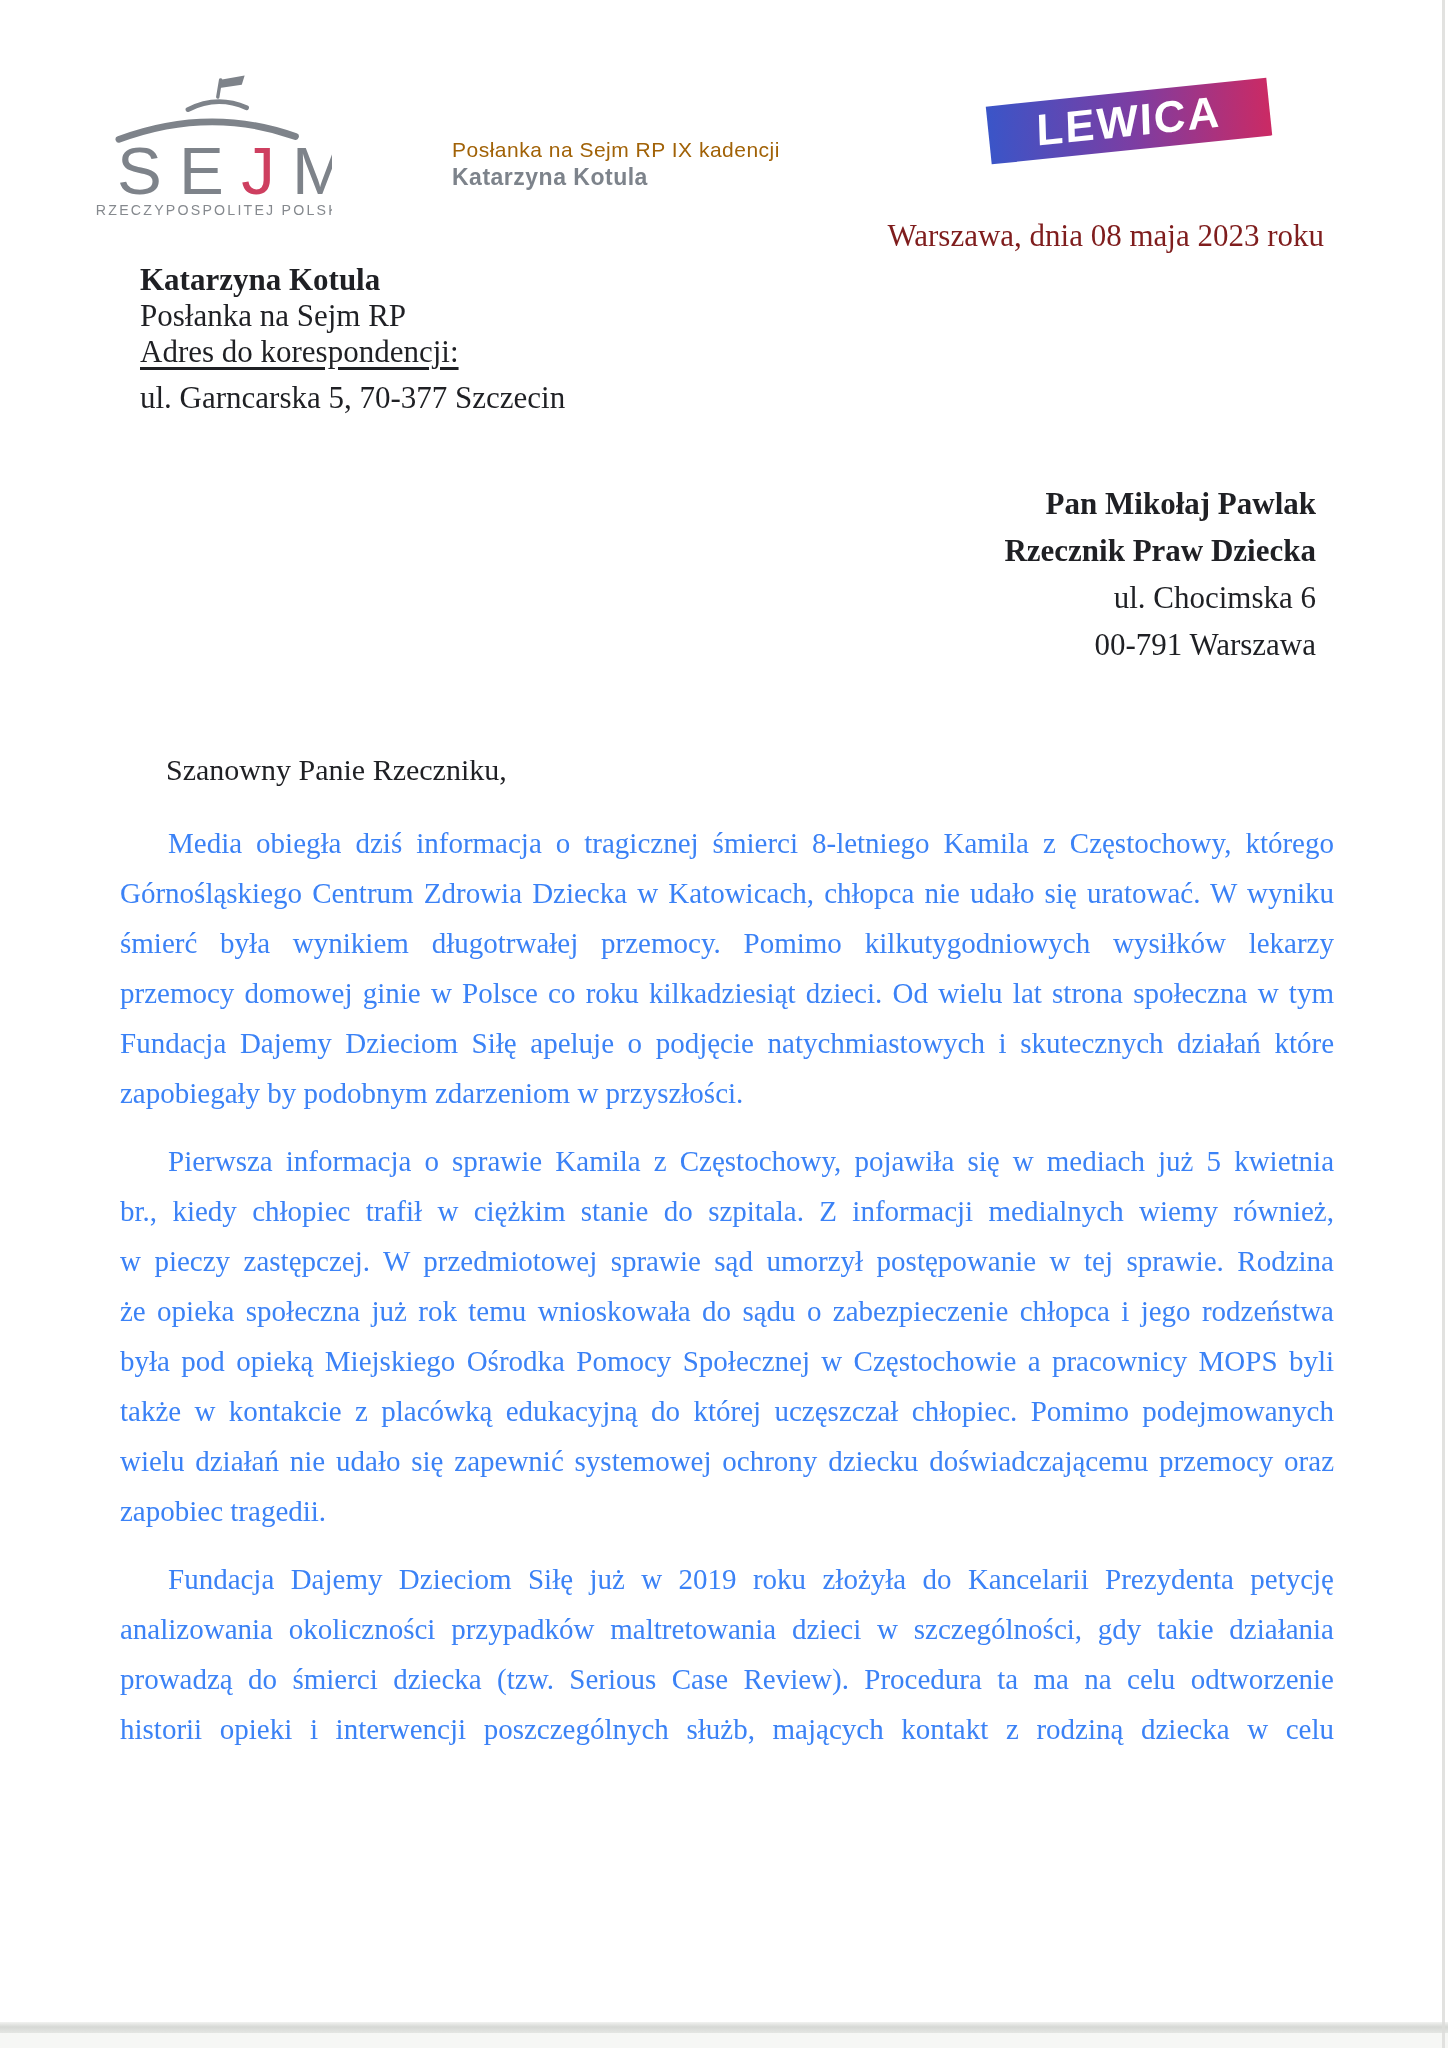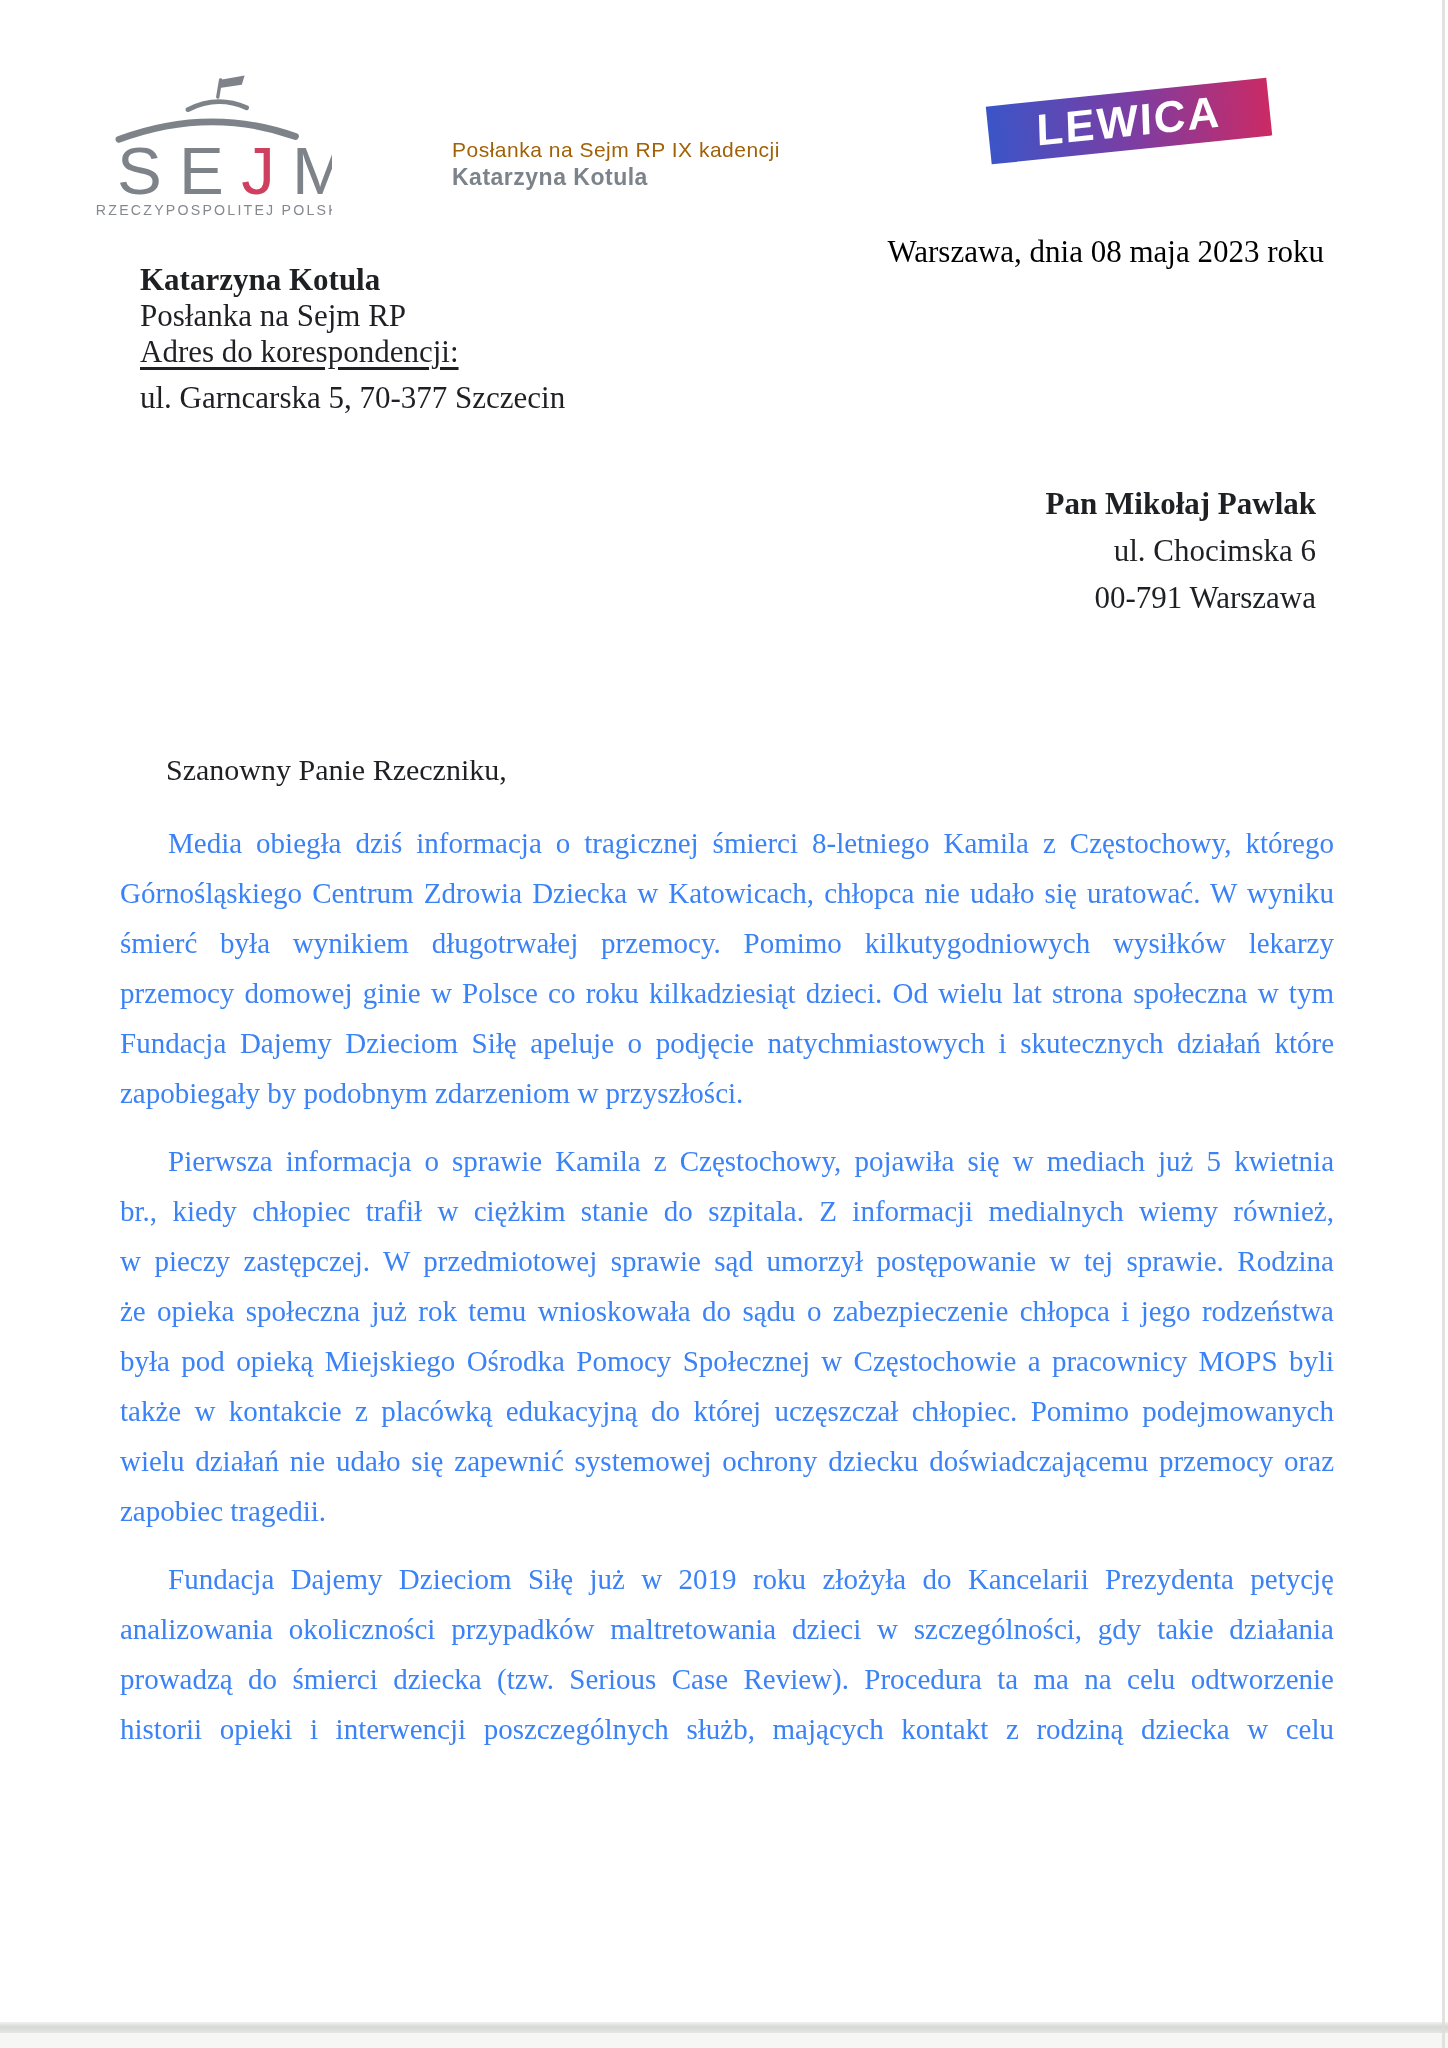--- a/index.html
+++ b/index.html
@@ -17,21 +17,21 @@
   .deputy-head{position:absolute;left:452px;top:138px;font-family:"Liberation Sans",sans-serif;line-height:1.15;}
   .deputy-role{font-size:21px;color:#a16207;letter-spacing:.5px;}
   .deputy-name{font-size:23px;color:#7d838b;font-weight:700;letter-spacing:.5px;margin-top:2px;}
   .lewica-wrap{position:absolute;left:988px;top:92px;width:282px;height:58px;
     transform:rotate(-5.9deg);display:flex;align-items:center;justify-content:center;}
   .lewica-band{width:100%;height:100%;display:flex;align-items:center;justify-content:center;
     background:linear-gradient(92deg,#3a55c8 0%,#7d3da2 52%,#cb2a64 100%);}
   .lewica-text{font-family:"Liberation Sans",sans-serif;font-weight:800;font-size:44px;color:#fff;
     letter-spacing:2px;transform:skewX(-4deg);line-height:1;}
   
-  .date-line{position:absolute;top:234px;right:124px;font-size:31px;color:#000000;}
+  .date-line{position:absolute;top:218px;right:124px;font-size:31px;color:#7f1d1d;}
   .sender{position:absolute;left:140px;top:262px;font-size:31px;color:#1f2024;line-height:36px;}
   .sender .bold{font-weight:700;}
   .sender .underline{text-decoration:underline;text-underline-offset:5px;}
   .sender .addr{margin-top:10px;}
   .recipient{position:absolute;top:480px;right:132px;text-align:right;font-size:31px;line-height:47px;color:#1f2024;}
   .recipient .bold{font-weight:700;}
   
   .salutation{position:absolute;left:166px;top:753px;font-size:30px;color:#1f2024;}
   .letter-body{position:absolute;left:120px;top:818px;width:1214px;font-size:29px;color:#3b82f6;}
   .paragraph{margin:0 0 18px 0;}
@@ -72,20 +72,21 @@
 
   <div class="sender">
     <div class="bold">Katarzyna Kotula</div>
     <div>Posłanka na Sejm RP</div>
     <div class="underline">Adres do korespondencji:</div>
     <div class="addr">ul. Garncarska 5, 70-377 Szczecin</div>
   </div>
 
   <div class="recipient">
     <div class="bold">Pan Mikołaj Pawlak</div>
+    <div class="bold">Rzecznik Praw Dziecka</div>
     <div>ul. Chocimska 6</div>
     <div>00-791 Warszawa</div>
   </div>
 
   <div class="salutation">Szanowny Panie Rzeczniku,</div>
 
   <div class="letter-body">
       <div class="paragraph">
         <div class="line first">Media obiegła dziś informacja o tragicznej śmierci 8-letniego Kamila z Częstochowy, którego</div>
         <div class="line">Górnośląskiego Centrum Zdrowia Dziecka w Katowicach, chłopca nie udało się uratować. W wyniku</div>

